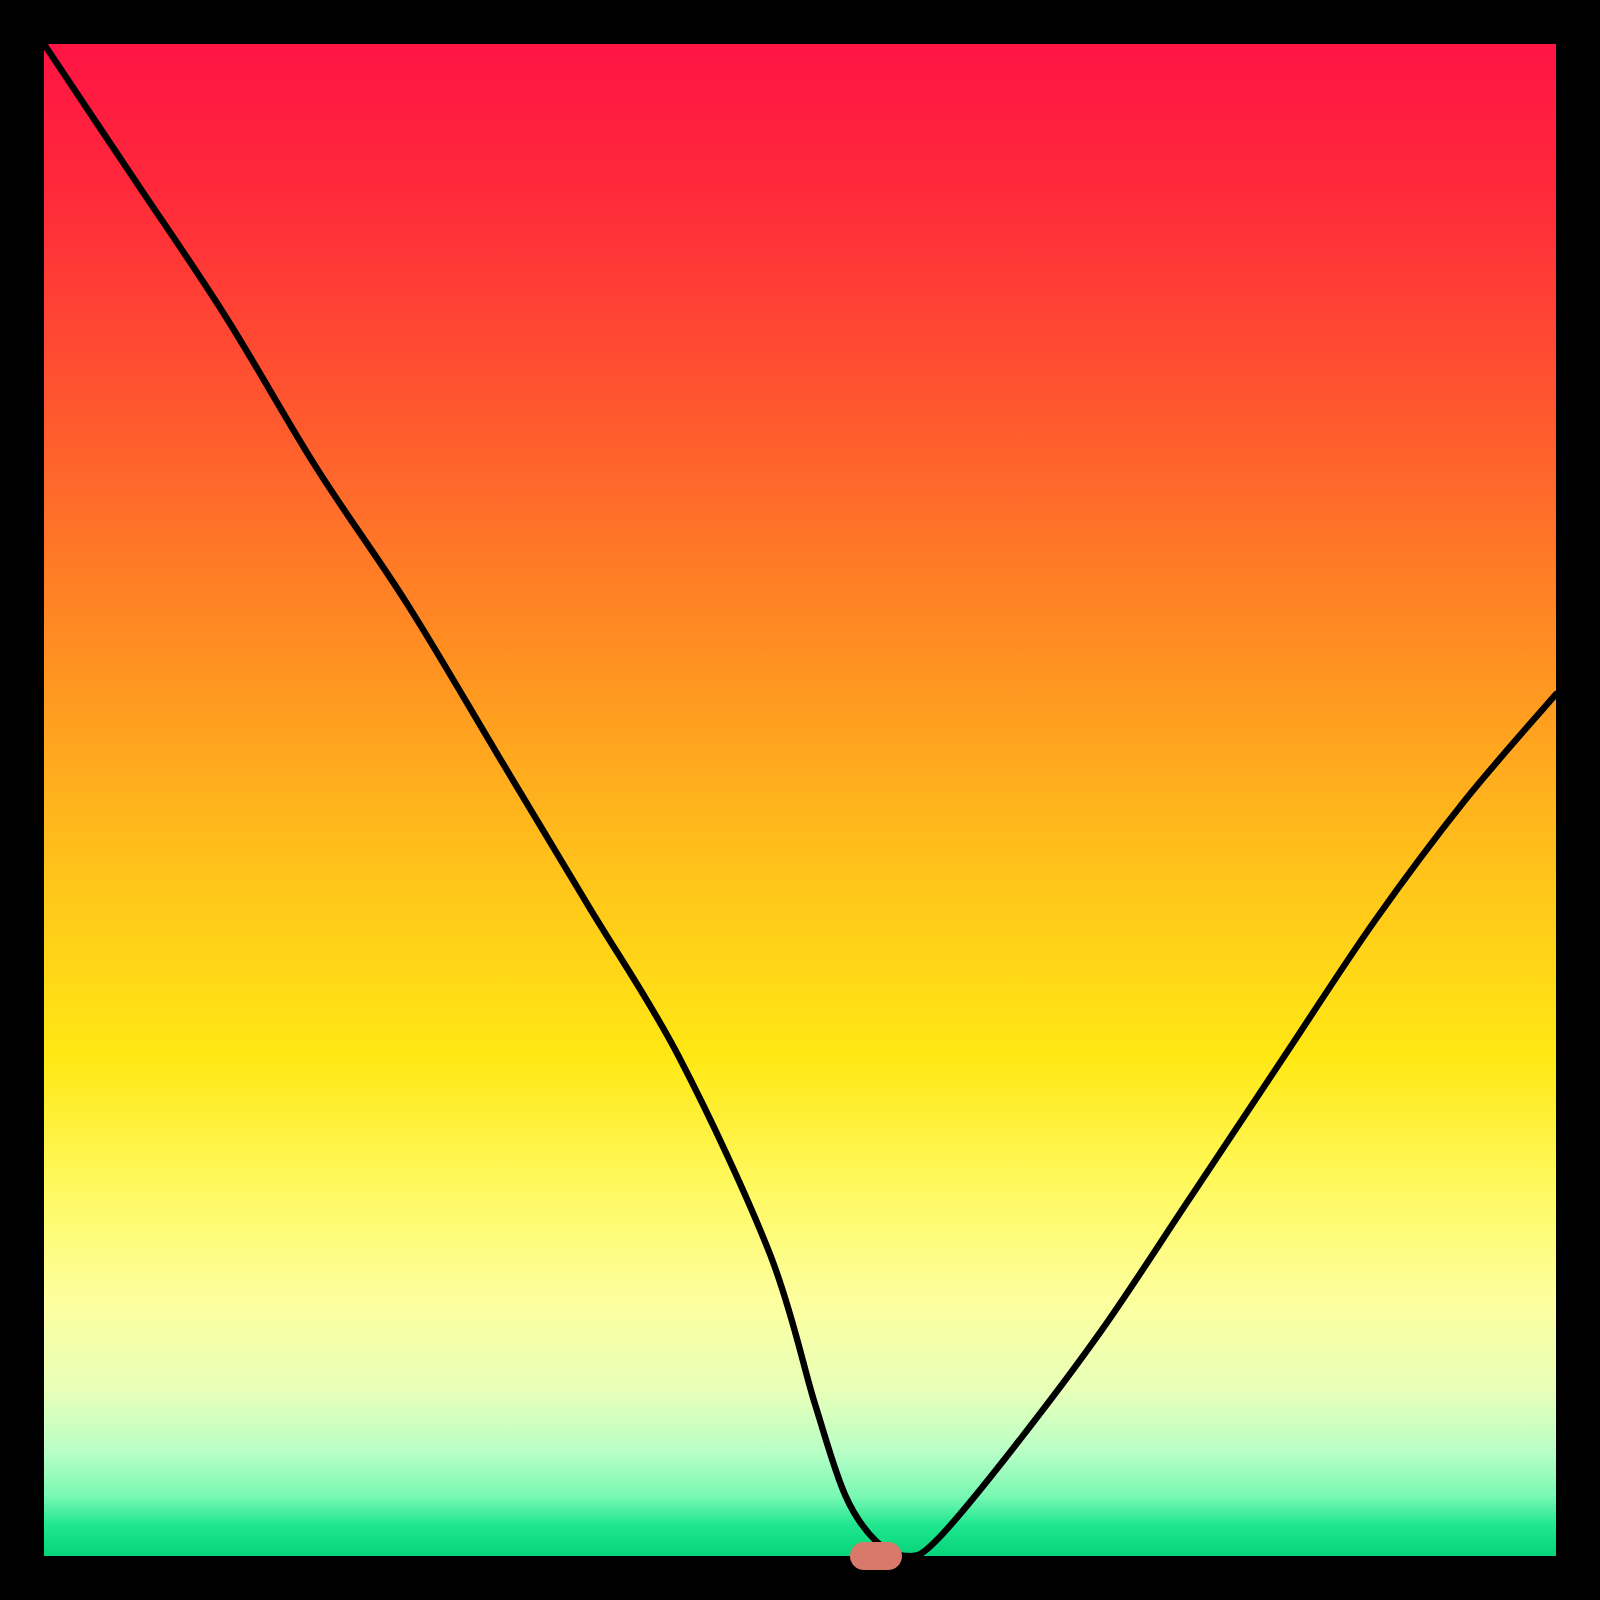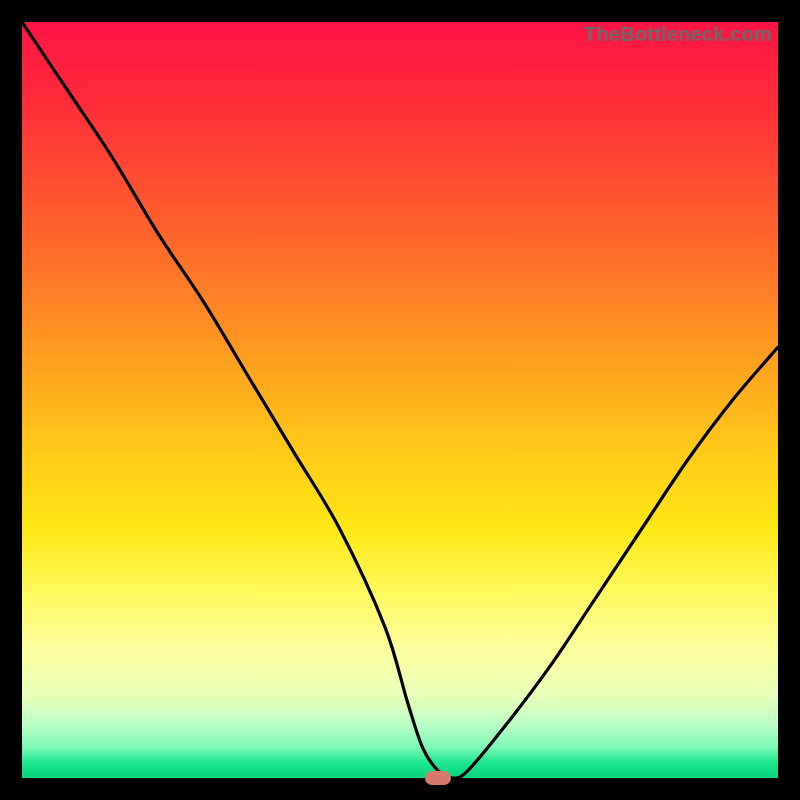--- a/index.html
+++ b/index.html
@@ -64,19 +64,18 @@
     border-radius: 8px;
     background: #d77a6b;
     transform: translate(-50%, -50%);
   }
 </style>
 </head>
 <body>
 
 <div class="frame">
   <div class="plot">
-    <div class="watermark">TheBottleneck.com</div>
     <svg class="curve" viewBox="0 0 756 756" preserveAspectRatio="none">
       <path fill="none" stroke="#000" stroke-width="3.2" stroke-linecap="round" stroke-linejoin="round" d="M 0.0 0.0 C 7.6 11.3, 30.2 45.4, 45.4 68.0 C 60.5 90.7, 75.6 112.1, 90.7 136.1 C 105.8 160.0, 121.0 187.7, 136.1 211.7 C 151.2 235.6, 166.3 255.8, 181.4 279.7 C 196.6 303.7, 211.7 330.1, 226.8 355.3 C 241.9 380.5, 257.0 405.7, 272.2 430.9 C 287.3 456.1, 302.4 477.5, 317.5 506.5 C 332.6 535.5, 351.5 575.8, 362.9 604.8 C 374.2 633.8, 379.3 660.2, 385.6 680.4 C 391.9 700.6, 395.6 714.4, 400.7 725.8 C 405.7 737.1, 410.8 743.4, 415.8 748.4 C 420.8 753.5, 425.9 756.0, 430.9 756.0 C 436.0 756.0, 437.2 757.3, 446.0 748.4 C 454.9 739.6, 470.0 720.7, 483.8 703.1 C 497.7 685.4, 514.1 664.0, 529.2 642.6 C 544.3 621.2, 559.4 597.2, 574.6 574.6 C 589.7 551.9, 604.8 529.2, 619.9 506.5 C 635.0 483.8, 650.2 459.9, 665.3 438.5 C 680.4 417.1, 695.5 396.9, 710.6 378.0 C 725.8 359.1, 748.4 333.9, 756.0 325.1"></path>
     </svg>
     <div class="marker" style="left: 415.8px; top: 756px; background: rgb(215, 122, 107);"></div>
   </div>
 </div>
 
 </body></html>

